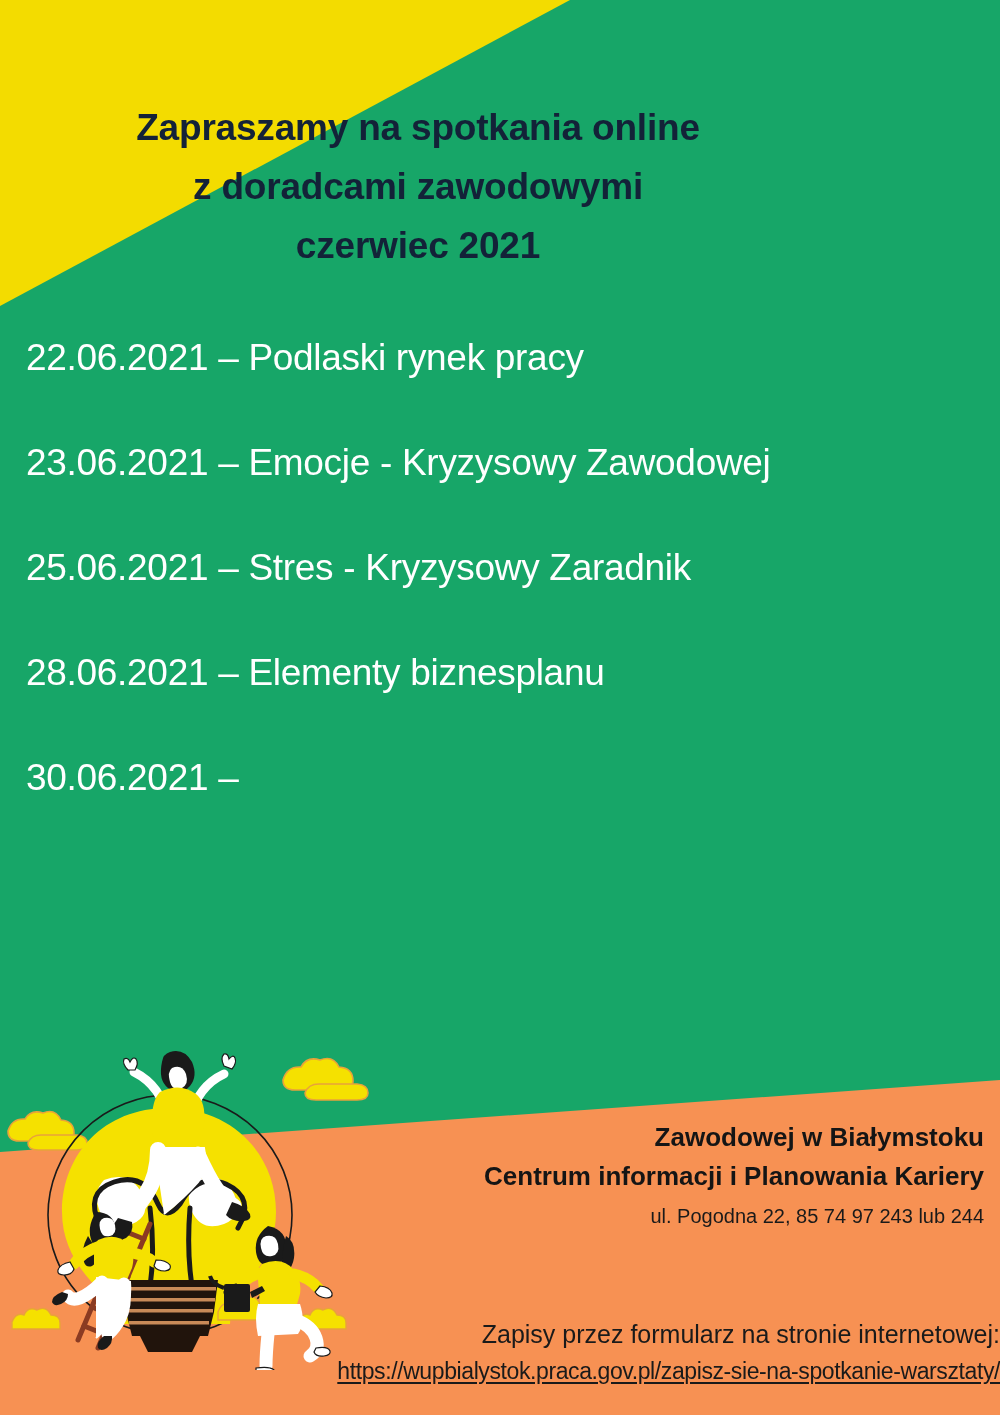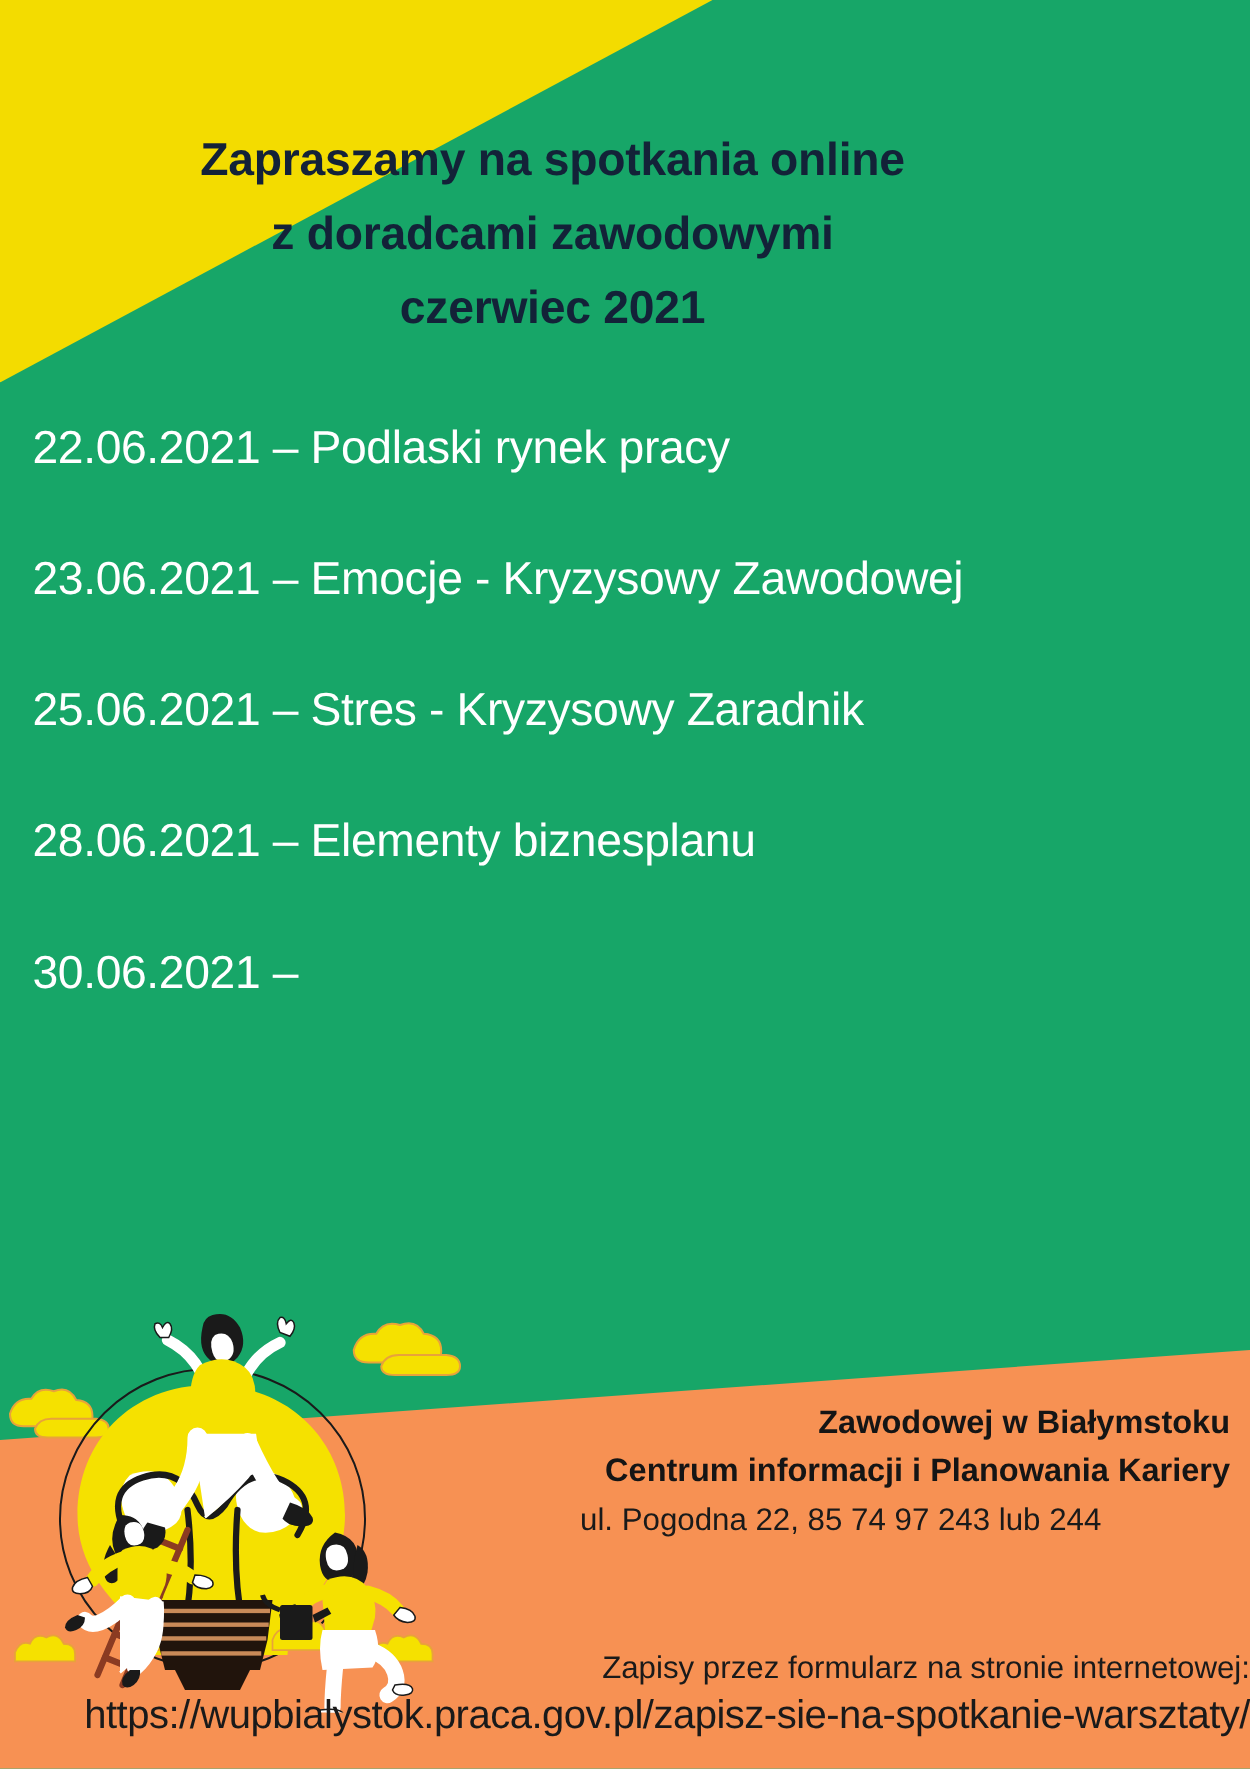--- a/index.html
+++ b/index.html
@@ -28,21 +28,20 @@
 
   
   .title{
     position:absolute;left:0;top:98px;width:836px;
     text-align:center;
     color:#132238;
     font-size:37px;
     font-weight:bold;
     line-height:59px;
     letter-spacing:-0.2px;
-    margin-left:24px;
   }
   .title span{display:block;}
 
   
   .schedule{
     position:absolute;left:26px;top:333px;width:950px;
   }
   .ev{
     color:#ffffff;
     font-size:37px;
@@ -62,37 +61,38 @@
     position:absolute;right:16px;top:1118px;width:640px;
     text-align:right;
     color:#1a1a1a;
   }
   .contact .strong{
     font-size:26px;font-weight:bold;line-height:39px;
     color:#151515;
     display:block;
   }
   .contact .addr{
-    font-size:25px;font-weight:normal;line-height:36px;
+    font-size:20px;font-weight:normal;line-height:36px;
     color:#1a1a1a;display:block;margin-top:2px;
-    text-align:left;padding-left:120px;
+    text-align:right;padding-left:120px;
   }
 
   .signup{
     position:absolute;left:0;top:1318px;width:1000px;
     text-align:right;
     color:#1a1a1a;
     font-size:25px;line-height:33px;
   }
   .signup .u{
     display:block;
+    text-decoration:underline;
     text-underline-offset:3px;
     margin-top:4px;
     letter-spacing:-0.4px;
-    font-size:32px;
+    font-size:23px;
   }
 
   
   .illus{
     position:absolute;left:0;top:1030px;width:370px;height:340px;
   }
   .illus svg{display:block;width:100%;height:100%;}
 </style>
 </head>
 <body>

